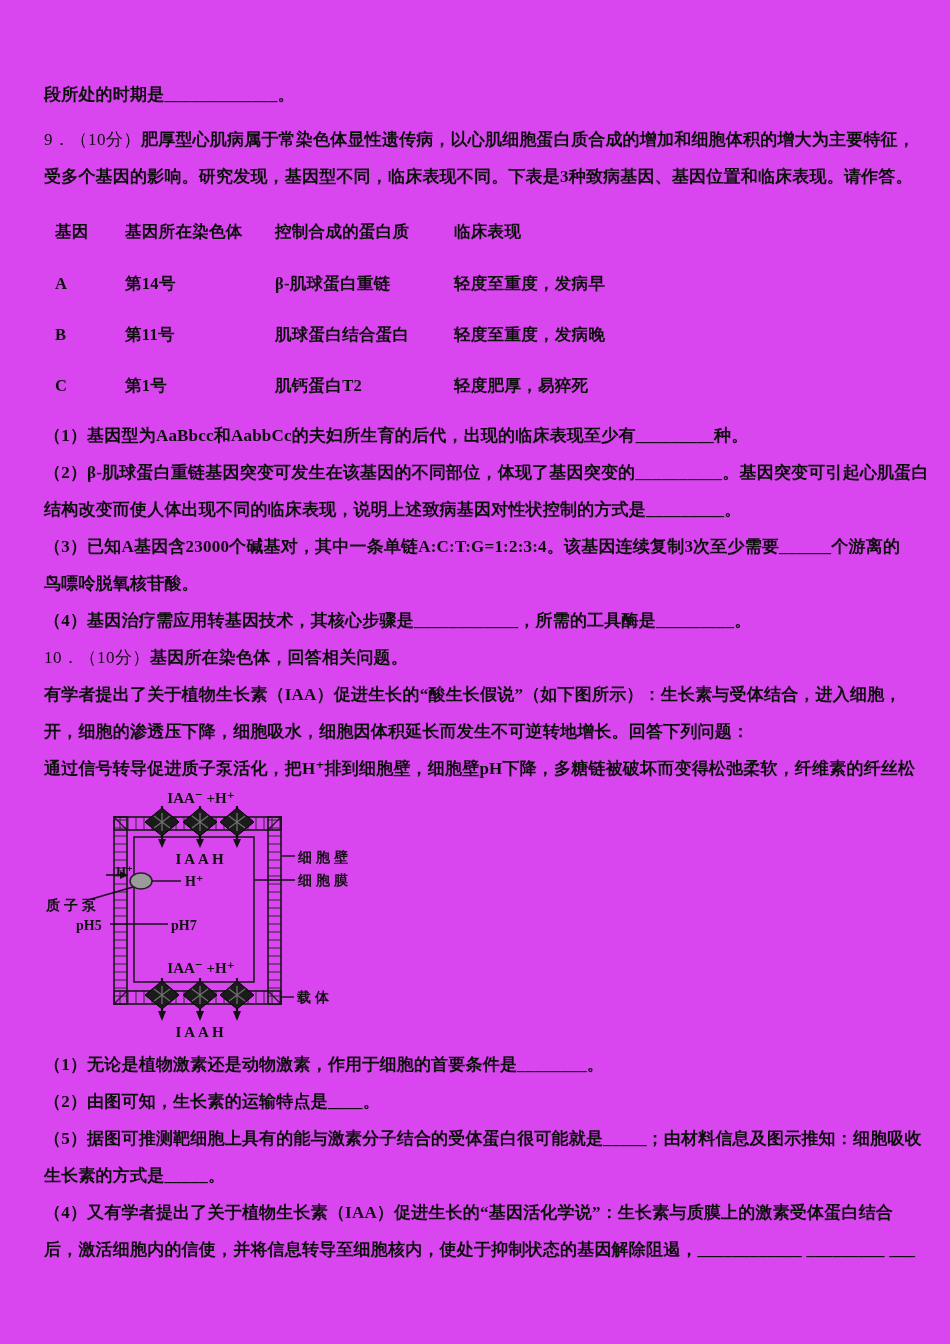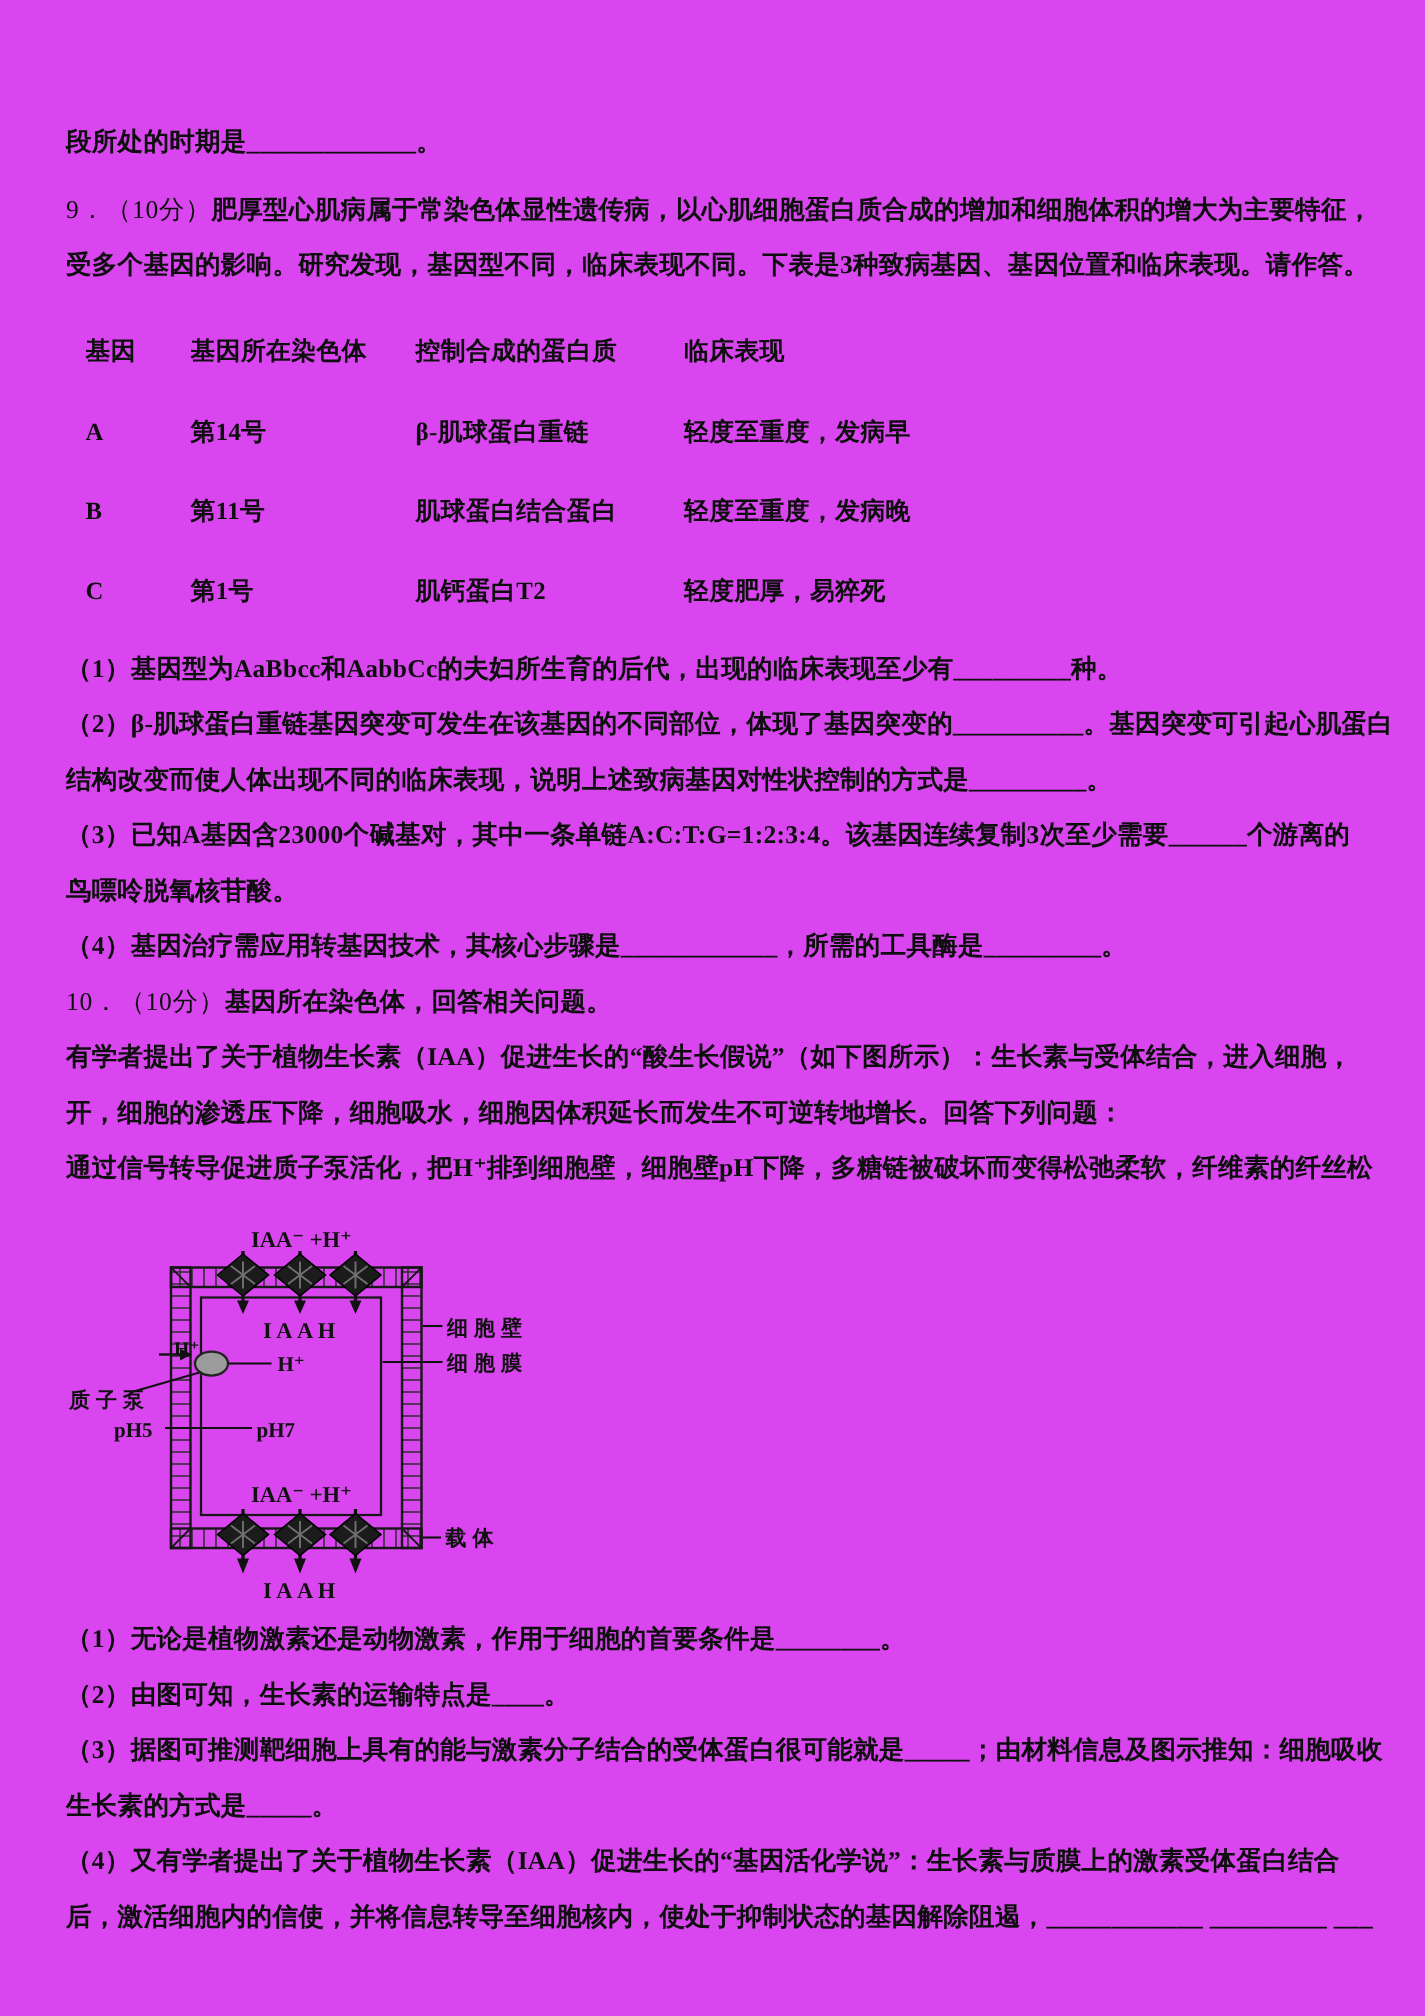--- a/index.html
+++ b/index.html
@@ -24,32 +24,32 @@
   }
   .qnum { font-weight:400; letter-spacing:0.5px; }
   .mt-sm { margin-top:8px; }
 
   table.gene-table {
     border-collapse:collapse;
     table-layout:fixed;
     margin:10px 0 5px 0;
   }
   table.gene-table td {
-    border:4px solid #d946ef;
+    border:2px solid #d946ef;
     font-size:16.5px;
     font-weight:700;
     padding:2px 6px 2px 9px;
     vertical-align:middle;
     letter-spacing:0.3px;
     overflow:hidden;
   }
   tr.hdr td { height:46px; }
   tr.row td { height:45px; }
 
-  .diagram-wrap { margin:23px 0 6px 0; }
+  .diagram-wrap { margin:5px 0 6px 0; }
   svg { display:block; }
   svg text {
     font-family:"Liberation Serif","DejaVu Serif",serif;
     font-weight:700;
     fill:#111;
   }
   .cjk { letter-spacing:4px; }
 </style>
 </head>
 <body>
@@ -186,18 +186,18 @@
       <text x="254" y="70" font-size="14" class="cjk">细胞壁</text>
       <line x1="211" y1="88" x2="251" y2="88" stroke="#111" stroke-width="1.4"></line>
       <text x="254" y="93" font-size="14" class="cjk">细胞膜</text>
       <line x1="238" y1="205" x2="250" y2="205" stroke="#111" stroke-width="1.4"></line>
       <text x="253" y="210" font-size="14" class="cjk">载体</text>
     </svg>
   </div>
 
   <p class="ln">（1）无论是植物激素还是动物激素，作用于细胞的首要条件是________。</p>
   <p class="ln">（2）由图可知，生长素的运输特点是____。</p>
-  <p class="ln">（3）据图可推测靶细胞上具有的能与激素分子结合的受体蛋白很可能就是_____；由材料信息及图示推知：细胞吸收</p>
+  <p class="ln">（5）据图可推测靶细胞上具有的能与激素分子结合的受体蛋白很可能就是_____；由材料信息及图示推知：细胞吸收</p>
   <p class="ln">生长素的方式是_____。</p>
   <p class="ln">（4）又有学者提出了关于植物生长素（IAA）促进生长的“基因活化学说”：生长素与质膜上的激素受体蛋白结合</p>
   <p class="ln">后，激活细胞内的信使，并将信息转导至细胞核内，使处于抑制状态的基因解除阻遏，____________ _________ ___</p>
 
 </div>
 
 </body></html>

